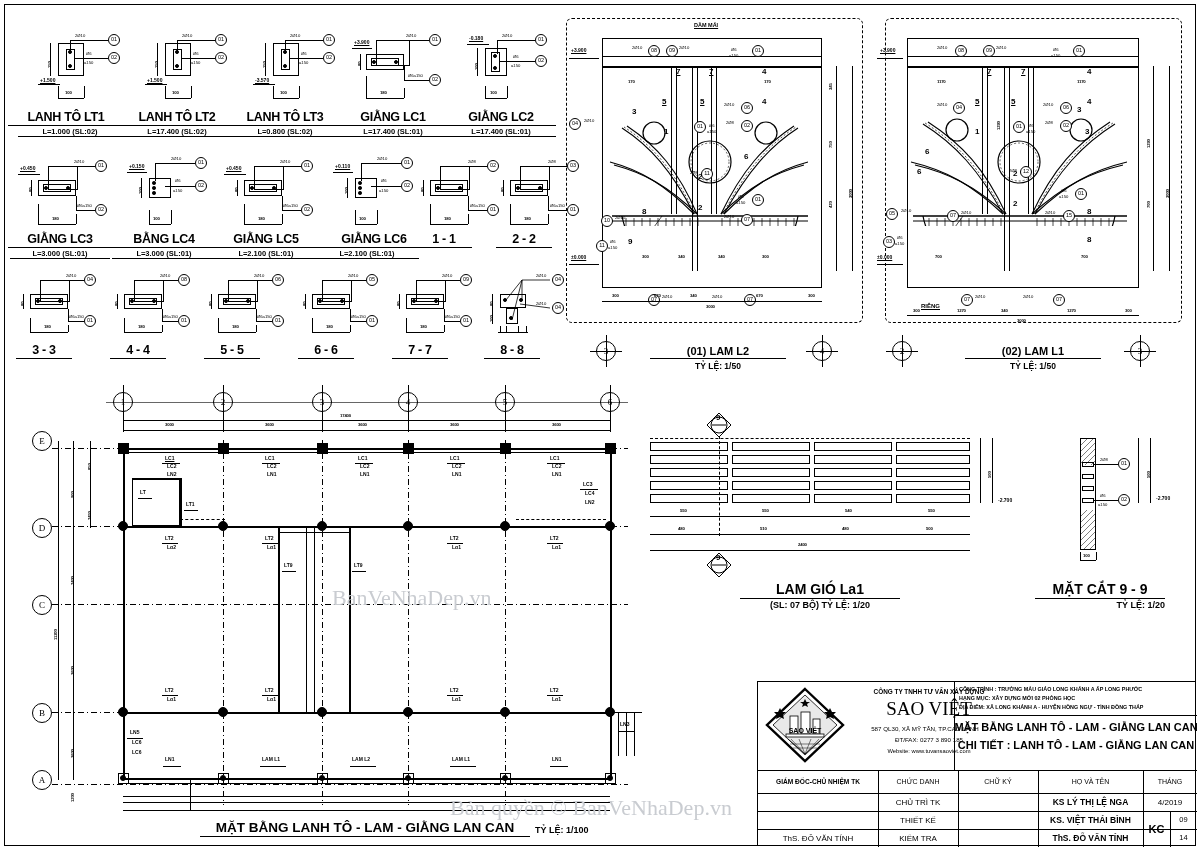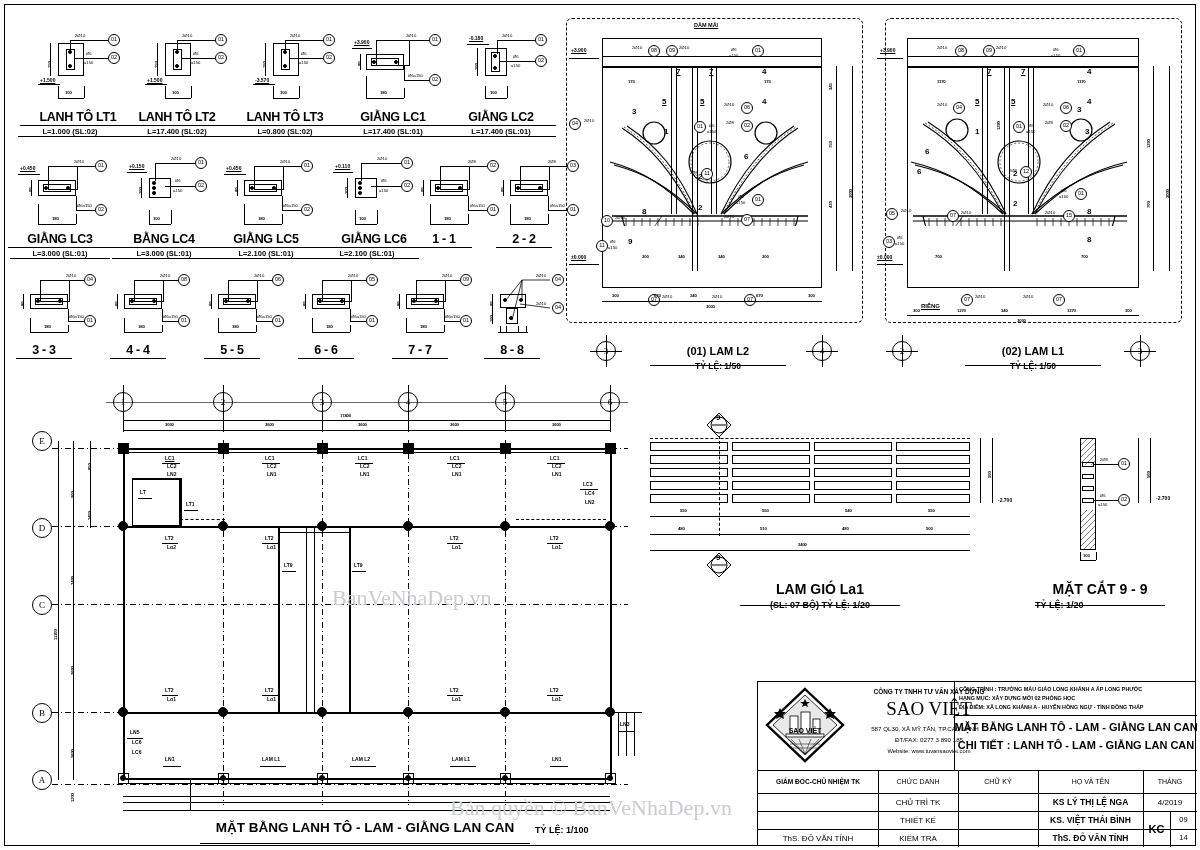--- a/index.html
+++ b/index.html
@@ -59,21 +59,21 @@
   }
   .dsub {
     position: absolute; text-align: center;
     font-size: 7.5px; font-weight: bold;
     border-bottom: 1px solid #000; padding-bottom: 0px;
     white-space: nowrap;
   }
   .secname {
     position: absolute; text-align: center;
     font-size: 13px; font-weight: bold;
-    border-bottom: 1.5px solid #000; padding-bottom: 8px;
+    border-bottom: 1.5px solid #000; padding-bottom: 1px;
     white-space: nowrap;
   }
 
   
   .wm {
     position: absolute; color: #c9ccd1; font-weight: normal;
     font-family: "Liberation Serif", serif; pointer-events: none;
   }
 
   
@@ -113,21 +113,21 @@
     <span class="t tiny" style="left:56px; top:43px;">a150</span>
     <div class="ln vl" style="left:22px; top:25px; height:33px;"></div>
     <span class="t dimtxt vtxt" style="left:20px; top:50px; transform:rotate(-90deg);">150</span>
     <span class="t" style="left:12px; top:60px; font-size:5px; font-weight:bold; text-decoration:underline;">+1.500</span>
     <div class="ln hl" style="left:10px; top:66px; width:22px;"></div>
     <div class="ln vl" style="left:30px; top:68px; height:12px;"></div>
     <div class="ln vl" style="left:56px; top:68px; height:12px;"></div>
     <div class="ln hl" style="left:30px; top:80px; width:26px;"></div>
     <span class="t dimtxt" style="left:37px; top:73px;">100</span>
   </div>
-  <div class="dname" style="left:20px; top:110px; width:116px;">LANH TÔ LT1</div>
+  <div class="dname" style="left:8px; top:110px; width:116px;">LANH TÔ LT1</div>
   <div class="dsub" style="left:18px; top:127px; width:104px;">L=1.000 (SL:02)</div>
 
   <div class="detail" style="left:135px; top:18px; width:100px; height:92px;">
     <div class="box2" style="left:30px; top:25px; width:26px; height:33px;"></div>
     <div class="box" style="left:38px; top:31px; width:9px; height:21px;"></div>
     <div class="circ" style="left:40px; top:32px; width:4px; height:4px; background:#000;"></div>
     <div class="circ" style="left:40px; top:46px; width:4px; height:4px; background:#000;"></div>
     <div class="ln hl" style="left:42px; top:22px; width:20px;"></div>
     <div class="ln" style="left:42px; top:22px; width:1px; height:12px;"></div>
     <div class="ln hl" style="left:62px; top:22px; width:18px;"></div>
@@ -900,21 +900,21 @@
     <div class="ln vl" style="left:90px; top:8px; height:65px;"></div>
     <span class="t dimtxt vtxt" style="left:87px; top:48px; transform:rotate(-90deg);">500</span>
     <span class="t" style="left:96px; top:66px; font-size:5px; font-weight:bold;">-2.700</span>
 
     <div class="ln vl" style="left:20px; top:122px; height:8px;"></div>
     <div class="ln vl" style="left:36px; top:122px; height:8px;"></div>
     <div class="ln hl" style="left:20px; top:130px; width:16px;"></div>
     <span class="t dimtxt" style="left:23px; top:124px;">100</span>
   </div>
   <div class="secname" style="left:1035px; top:581px; width:130px; font-size:14px;">MẶT CẮT 9 - 9</div>
-  <div class="t" style="left:1035px; top:601px; width:130px; text-align:left; font-size:9px; font-weight:bold;">TỶ LỆ: 1/20</div>
+  <div class="t" style="left:1035px; top:601px; width:130px; text-align:right; font-size:9px; font-weight:bold;">TỶ LỆ: 1/20</div>
 
   <div style="position:absolute; left:40px; top:390px; width:620px; height:430px;">
 
     <div class="gridbub" style="left:73px; top:2px; width:20px; height:20px;">1</div>
     <div class="gridbub" style="left:173px; top:2px; width:20px; height:20px;">2</div>
     <div class="gridbub" style="left:272px; top:2px; width:20px; height:20px;">3</div>
     <div class="gridbub" style="left:358px; top:2px; width:20px; height:20px;">4</div>
     <div class="gridbub" style="left:455px; top:2px; width:20px; height:20px;">5</div>
     <div class="gridbub" style="left:560px; top:2px; width:20px; height:20px;">6</div>
     <div class="ln hl" style="left:66px; top:12px; width:522px; opacity:.6;"></div>

